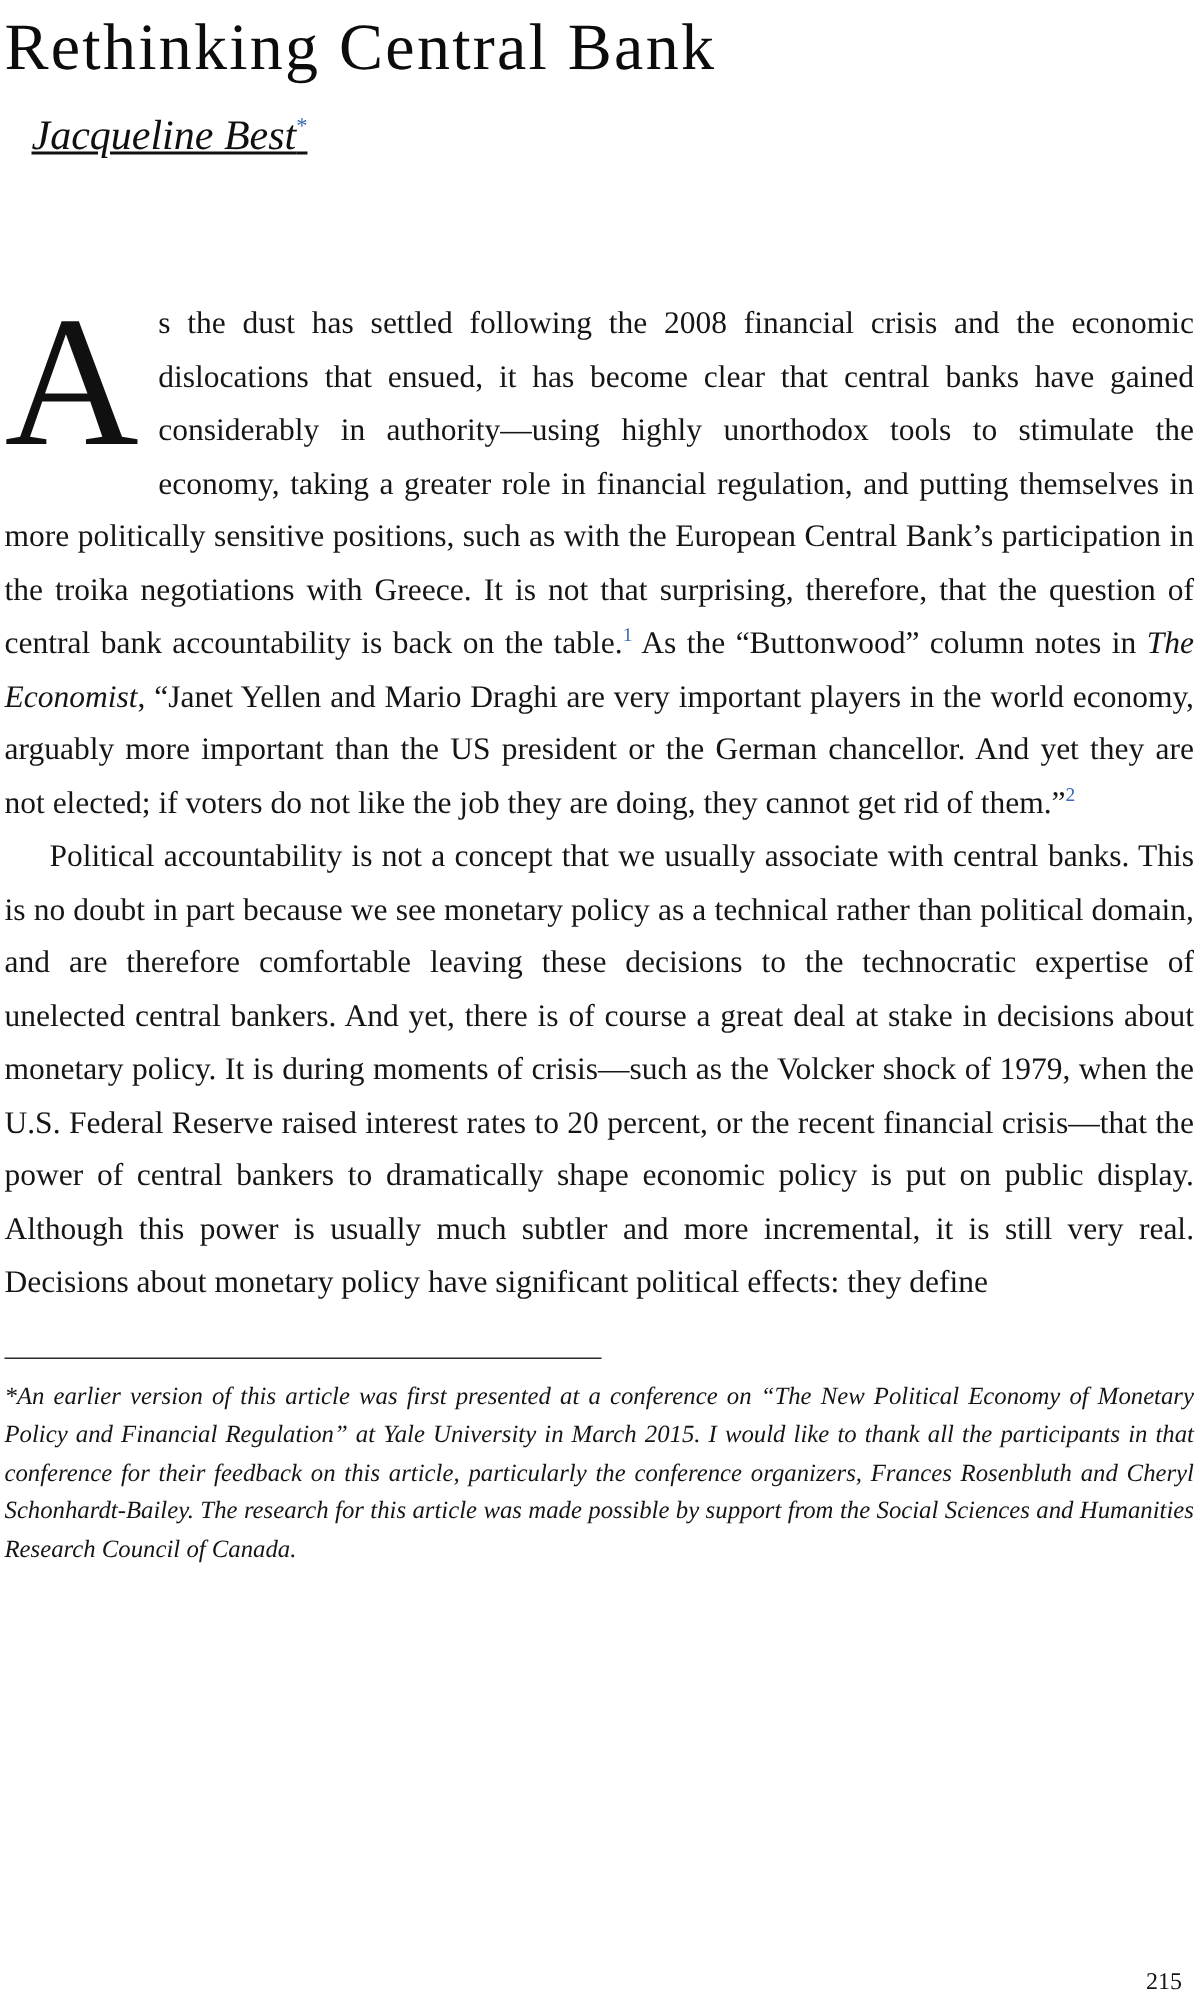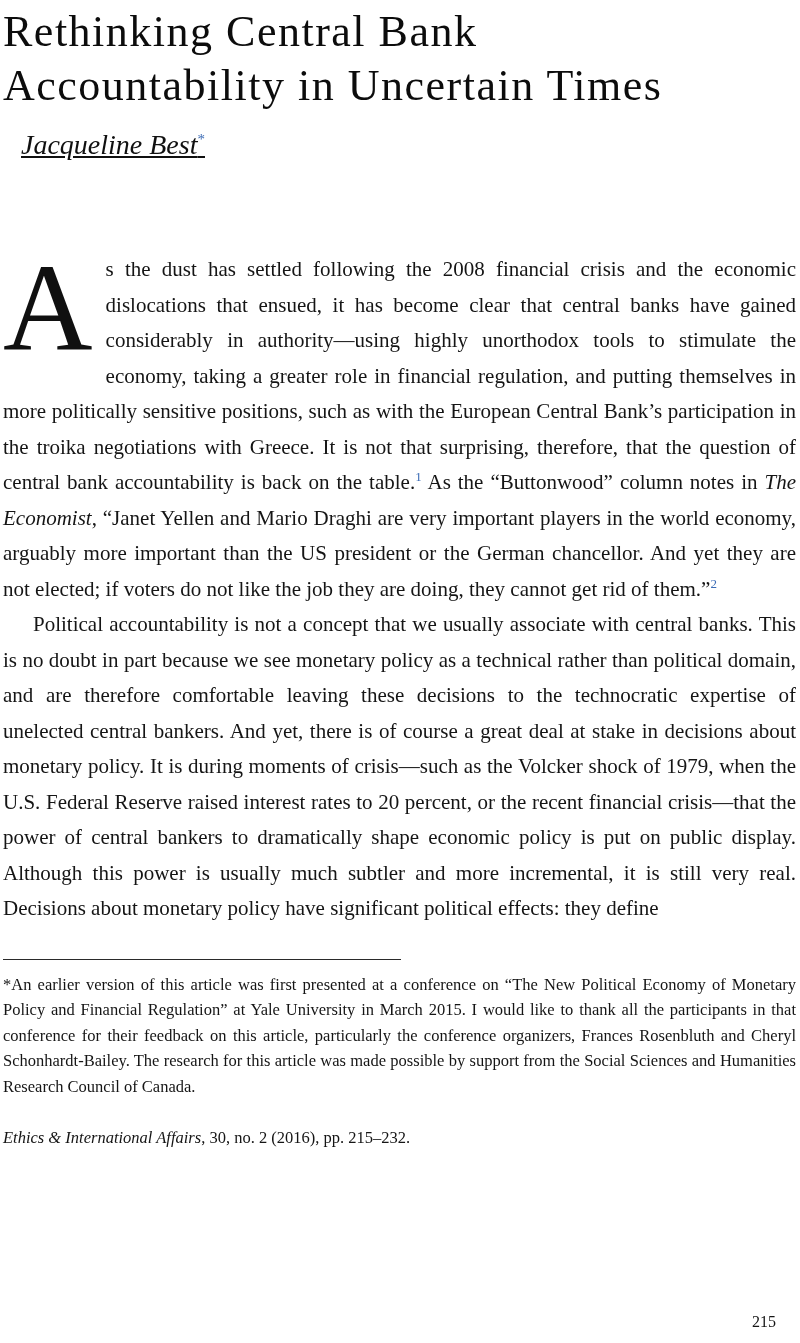--- a/index.html
+++ b/index.html
@@ -63,60 +63,59 @@
     width: 398px;
     height: 0;
     border-top: 1px solid #2a2a2a;
   }
   .footnote {
     margin-top: 12px;
     font-size: 16.5px;
     line-height: 25.5px;
     text-align: justify;
     color: #151515;
+    font-style: italic;
   }
   .journal-info {
     margin-top: 26px;
     font-size: 16.5px;
     line-height: 25.5px;
     color: #151515;
   }
   .page-number {
     position: absolute;
-    right: 24px;
+    right: 12px;
     bottom: 12px;
     font-size: 16px;
     color: #151515;
   }
   em { font-style: italic; }
 </style>
 </head>
 <body>
 
 <div class="page">
 
   <header>
     <h1 class="title">
       <span class="title-line">Rethinking Central Bank</span>
-      <span class="title-line">Accountability in Uncertain Times</span>
     </h1>
     <div class="author"><span>Jacqueline Best</span><sup class="marker">*</sup></div>
   </header>
 
   <main>
     <p class="body first-para"><span class="dropcap">A</span><span>s the dust has settled following the 2008 financial crisis and the economic dislocations that ensued, it has become clear that central banks have gained considerably in authority—using highly unorthodox tools to stimulate the economy, taking a greater role in financial regulation, and putting themselves in more politically sensitive positions, such as with the European Central Bank’s participation in the troika negotiations with Greece. It is not that surprising, therefore, that the question of central bank accountability is back on the table.</span><sup class="marker">1</sup><span> As the “Buttonwood” column notes in </span><em>The Economist</em><span>, “Janet Yellen and Mario Draghi are very important players in the world economy, arguably more important than the US president or the German chancellor. And yet they are not elected; if voters do not like the job they are doing, they cannot get rid of them.”</span><sup class="marker">2</sup></p>
 
     <p class="body indent">Political accountability is not a concept that we usually associate with central banks. This is no doubt in part because we see monetary policy as a technical rather than political domain, and are therefore comfortable leaving these decisions to the technocratic expertise of unelected central bankers. And yet, there is of course a great deal at stake in decisions about monetary policy. It is during moments of crisis—such as the Volcker shock of 1979, when the U.S. Federal Reserve raised interest rates to 20 percent, or the recent financial crisis—that the power of central bankers to dramatically shape economic policy is put on public display. Although this power is usually much subtler and more incremental, it is still very real. Decisions about monetary policy have significant political effects: they define</p>
   </main>
 
   <footer>
     <div class="fn-rule"></div>
 
     <p class="footnote"><span>*</span><span>An earlier version of this article was first presented at a conference on “The New Political Economy of Monetary Policy and Financial Regulation” at Yale University in March 2015. I would like to thank all the participants in that conference for their feedback on this article, particularly the conference organizers, Frances Rosenbluth and Cheryl Schonhardt-Bailey. The research for this article was made possible by support from the Social Sciences and Humanities Research Council of Canada.</span></p>
 
     <div class="journal-info">
-      <p class="jline"><em>Ethics &amp; International Affairs</em><span>, 30, no. 2 (2016), pp. 215–232.</span></p>
     </div>
 
     <div class="page-number">215</div>
   </footer>
 
 </div>
 
 </body></html>

